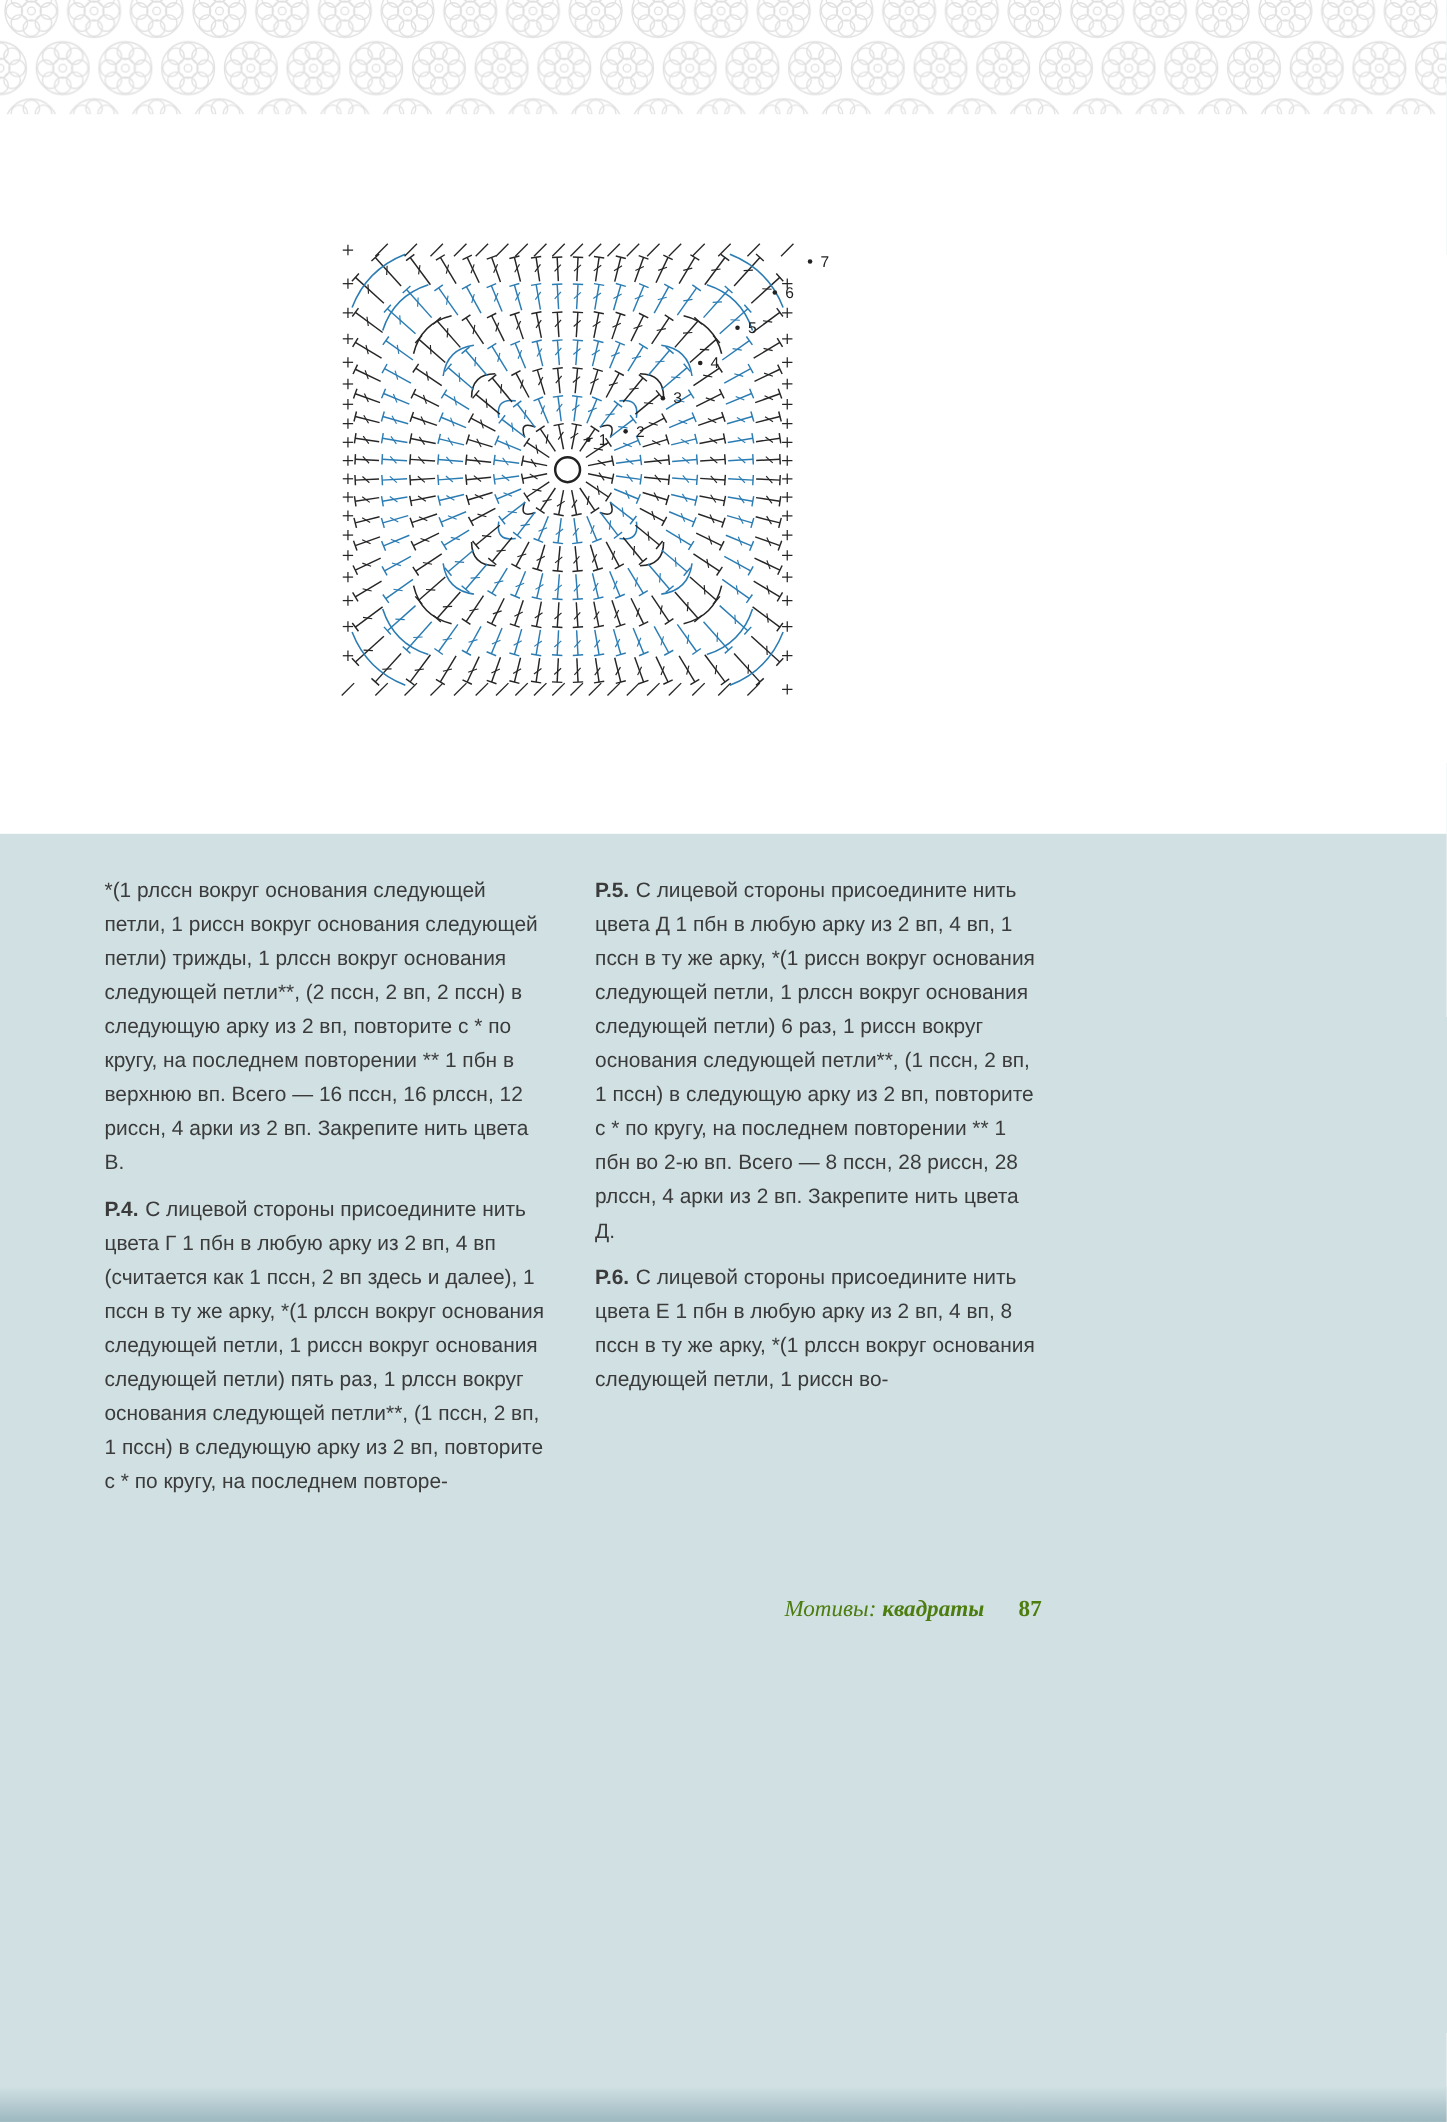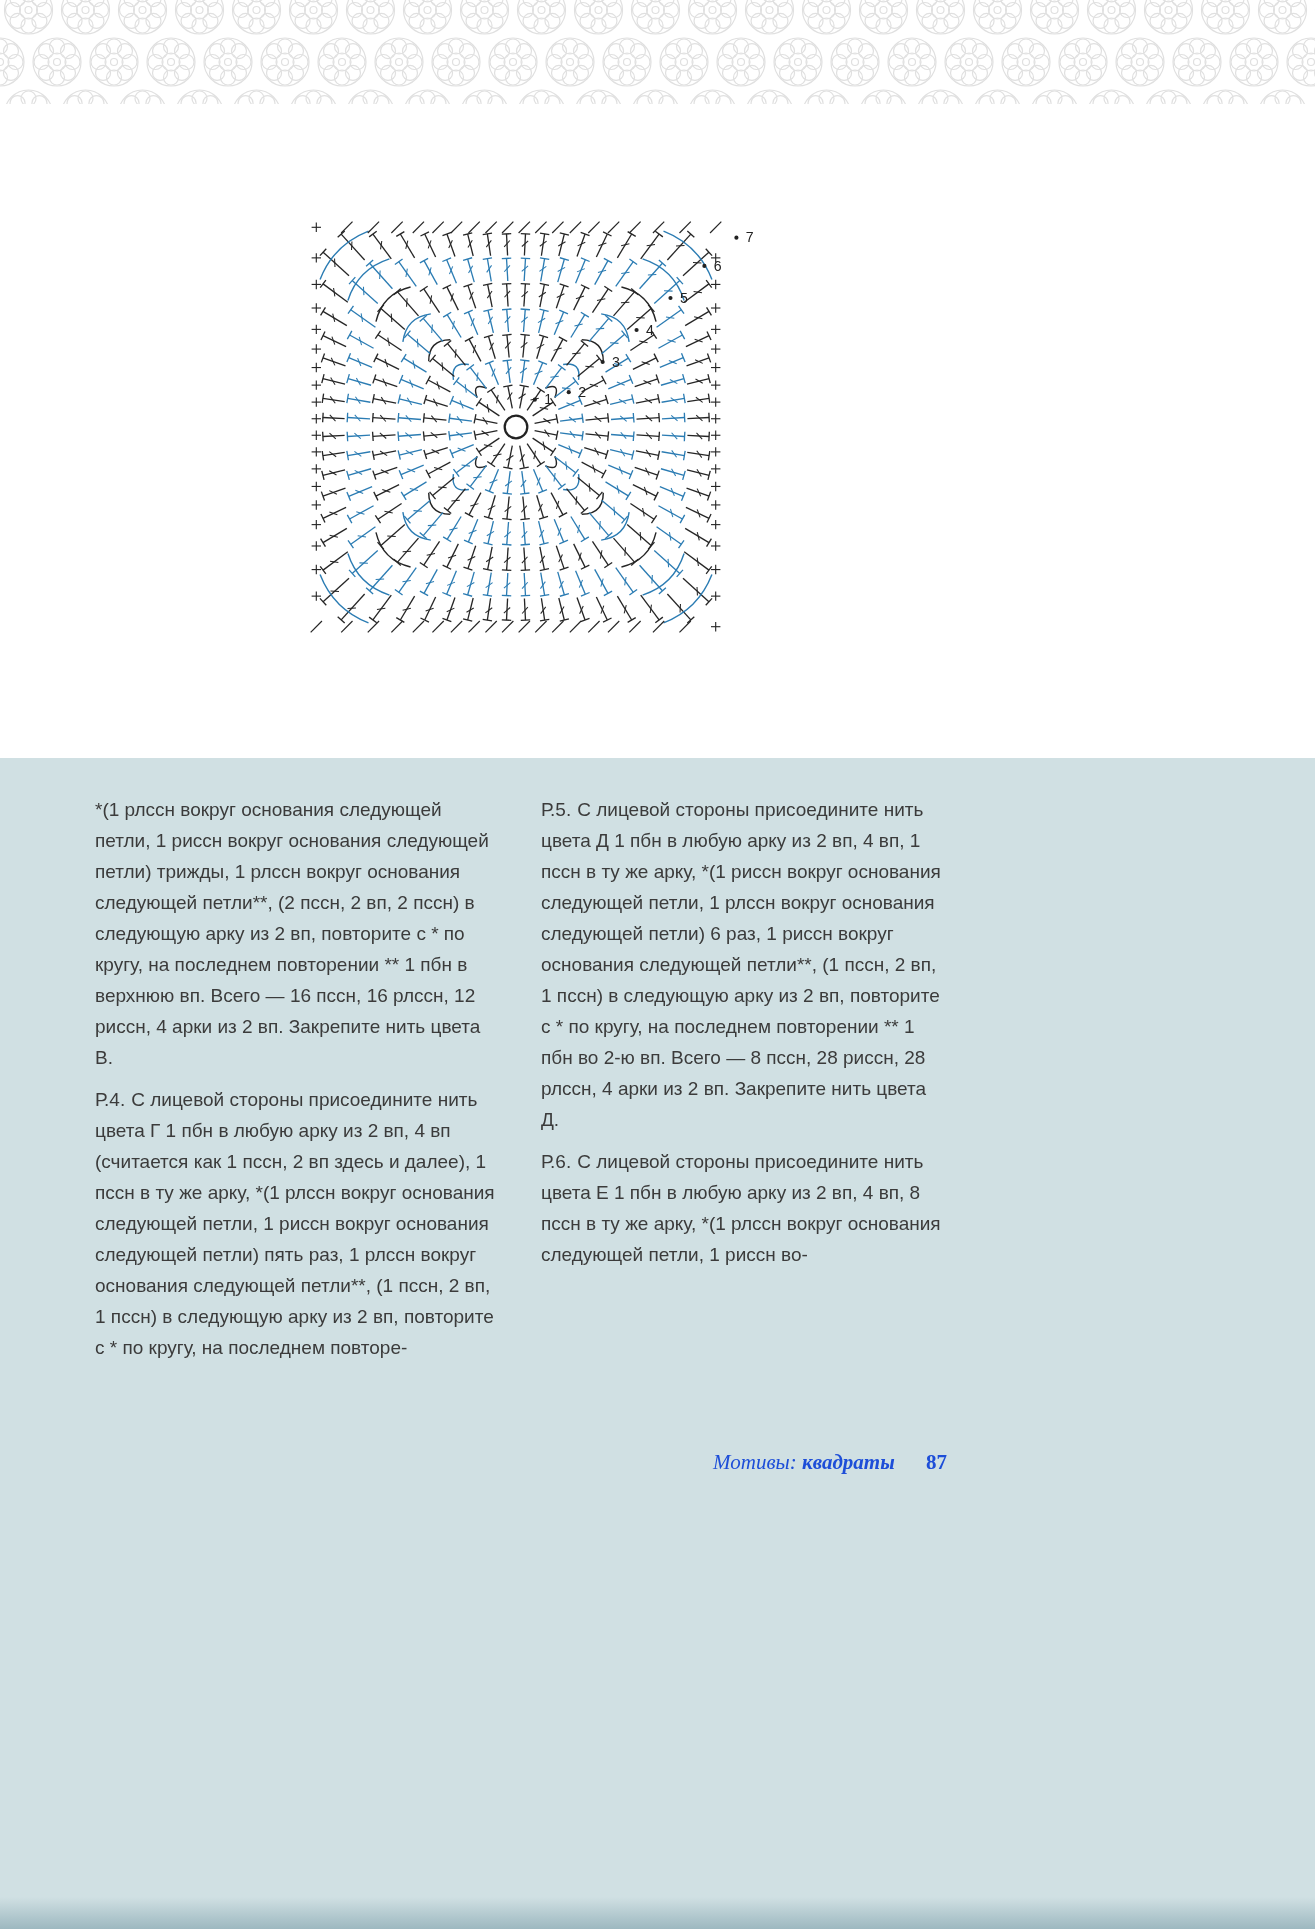--- a/index.html
+++ b/index.html
@@ -14,24 +14,24 @@
   .text-section {
     position:absolute; left:0; top:758px; width:1315px; height:1171px;
     background:#d0e0e3;
   }
   .cols {
     position:absolute; left:95px; top:36px; width:852px;
     display:flex; gap:40px;
   }
   .col { width:406px; font-size:19px; line-height:31px; color:#3b3b3b; }
   .col p { margin-bottom:11px; }
-  .lead { font-weight:normal; margin-right:6px; }
+  .lead { font-weight:bold; margin-right:6px; }
   .footer {
     position:absolute; left:95px; top:692px; width:852px; text-align:right;
-    font-family:"Liberation Serif", serif; font-size:21px; color:#1d4ed8;
+    font-family:"Liberation Serif", serif; font-size:21px; color:#4d7c0f;
   }
   .f-ital { font-style:italic; }
   .f-bold { font-style:italic; font-weight:bold; }
   .f-num  { font-weight:bold; margin-left:26px; }
   .bottom-strip {
     position:absolute; left:0; bottom:0; width:1315px; height:32px;
     background:linear-gradient(#d0e0e3, #9db8c0);
   }
 </style>
 </head>

